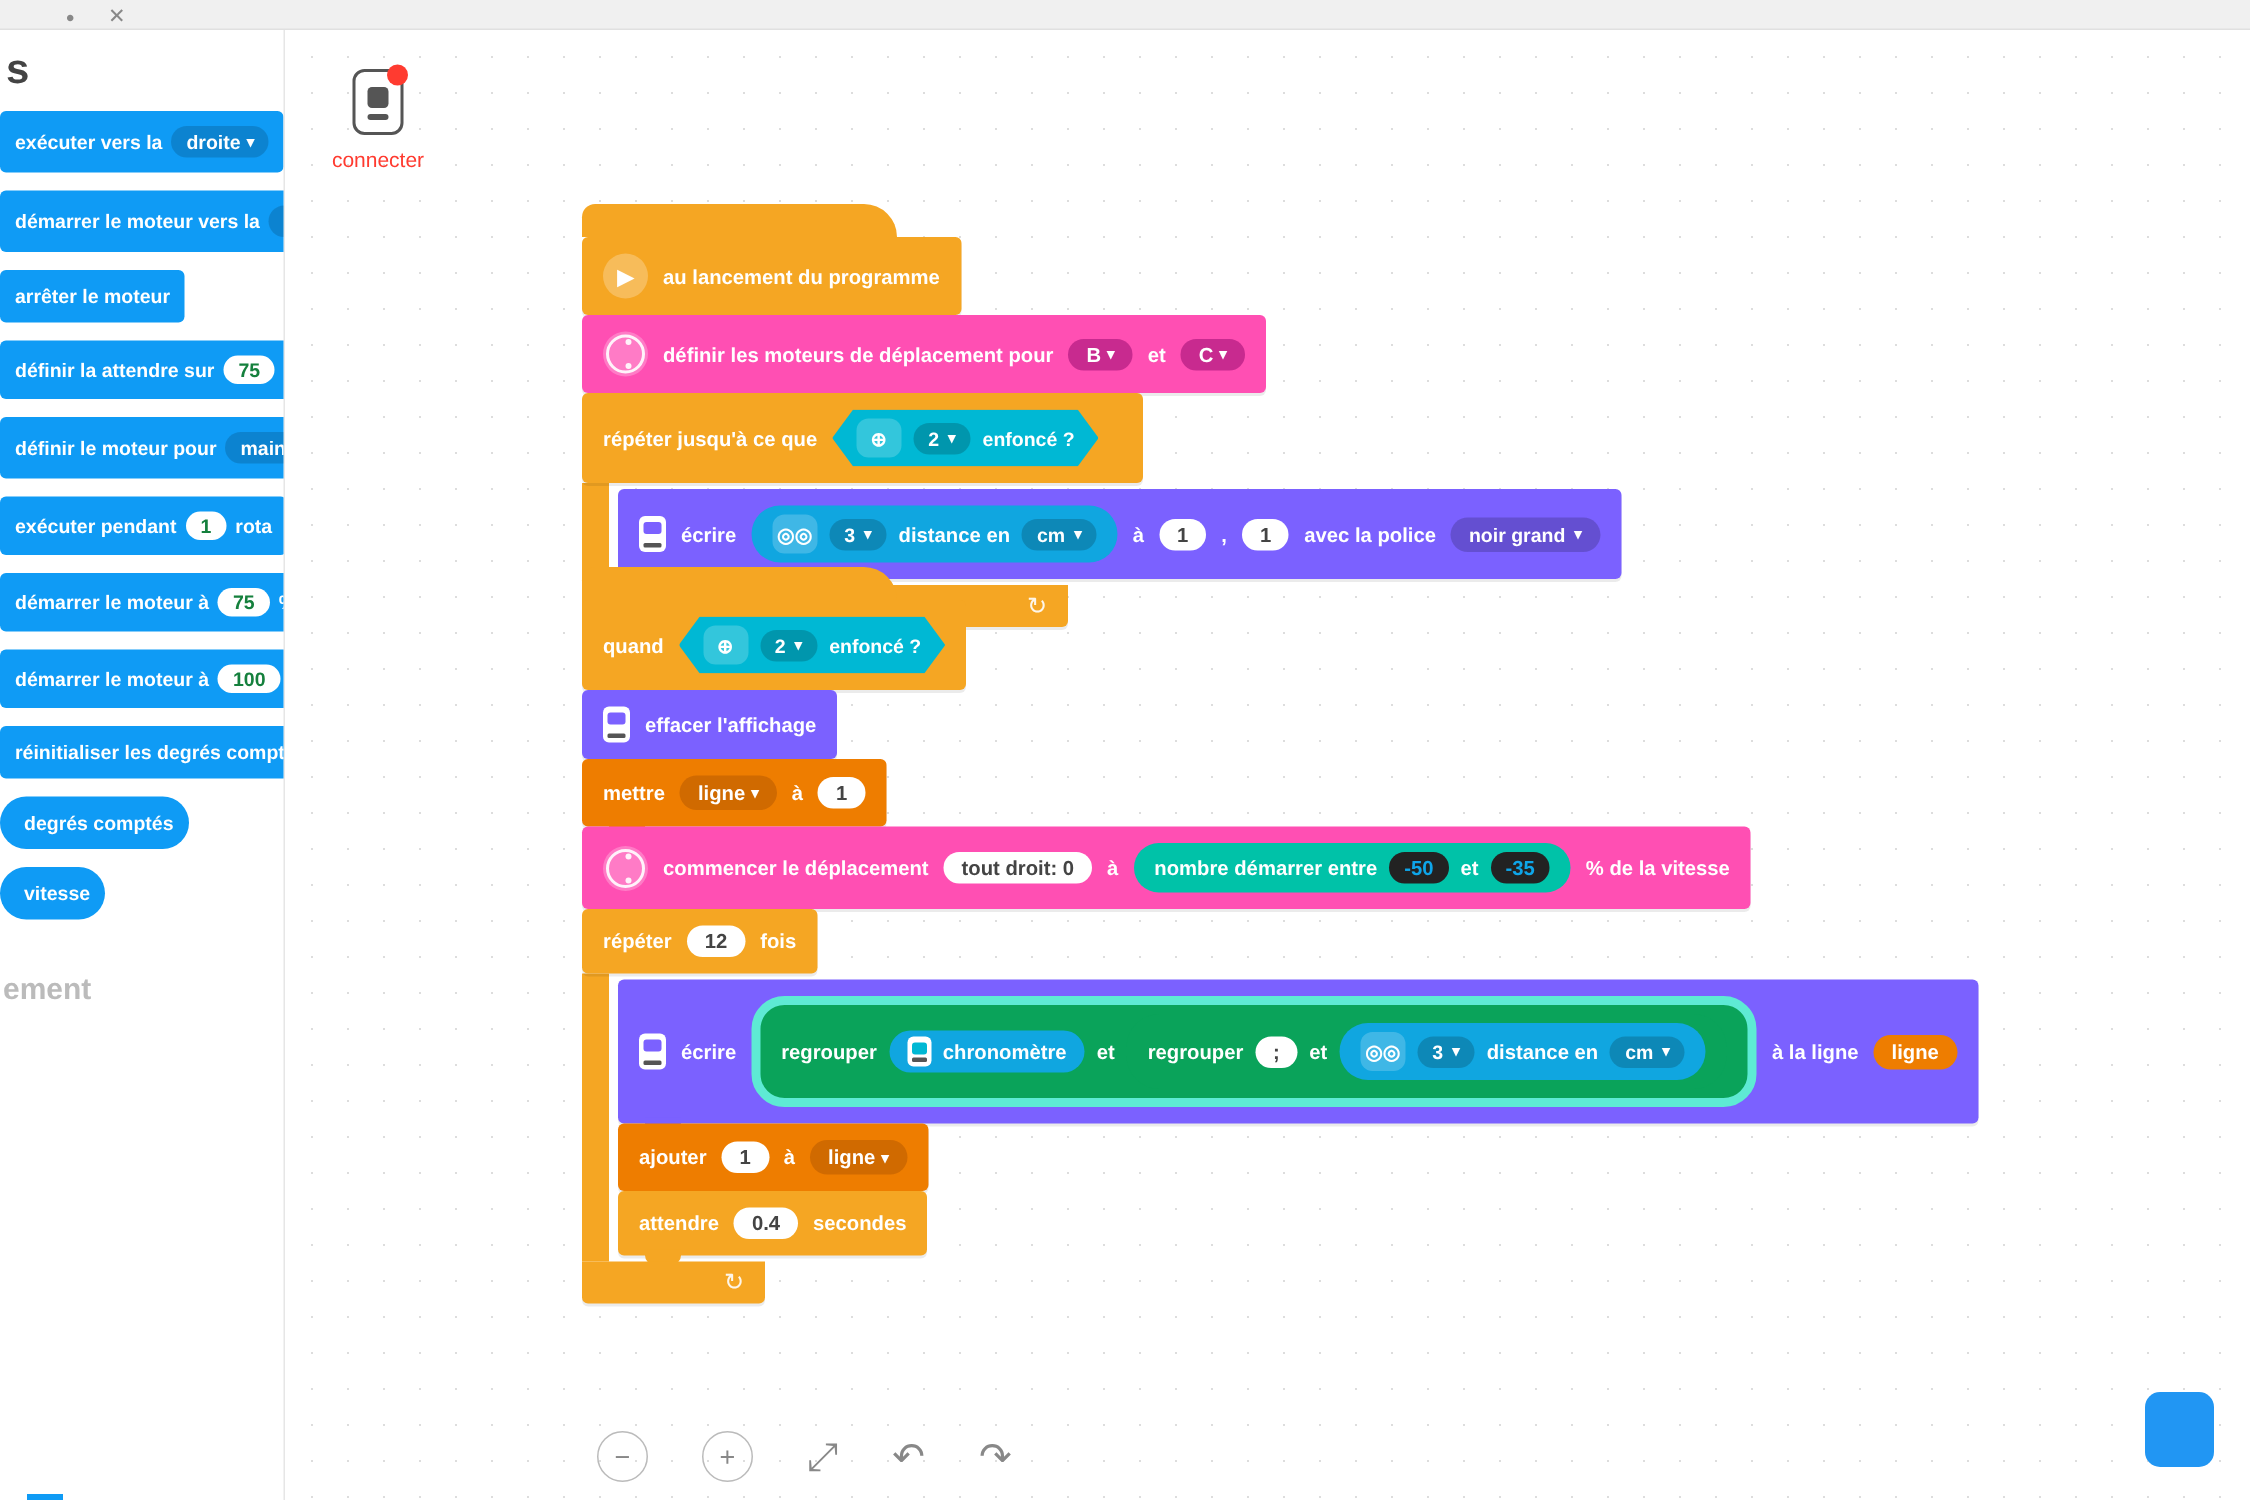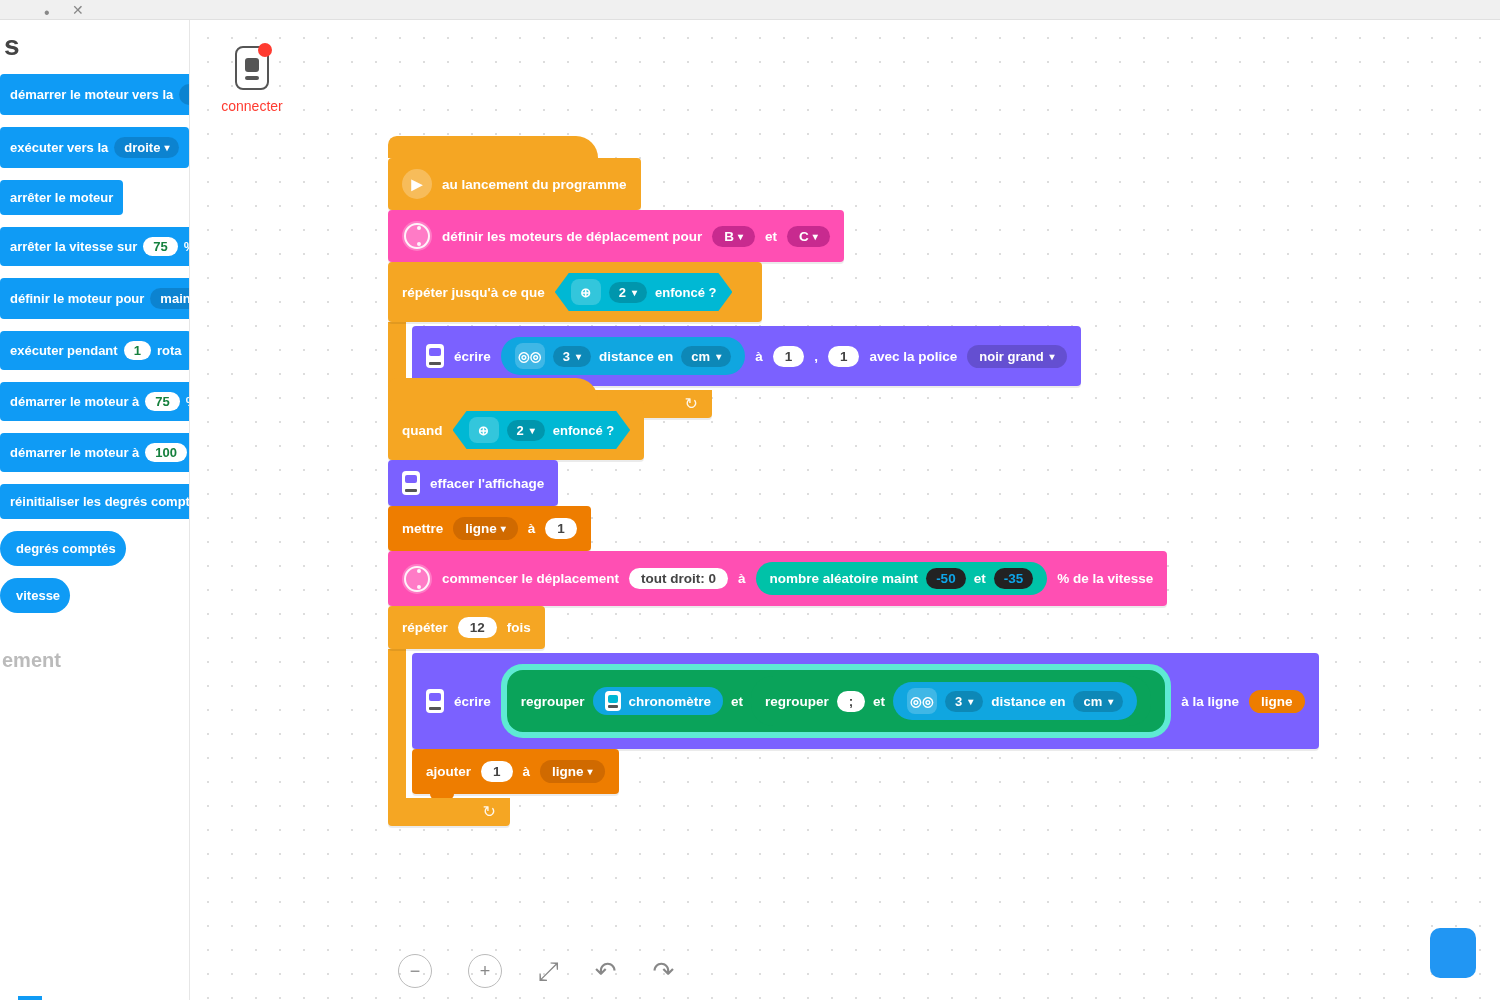--- a/index.html
+++ b/index.html
@@ -221,32 +221,32 @@
 
 <div class="top-strip">
   <span class="bullet">•</span>
   <span class="x">✕</span>
 </div>
 
 <div class="sidebar">
   <div class="cat-letter">s</div>
 
   <div class="sidebar-block notch-bottom">
+    <span>exécuter vers la</span>
+    <span class="dropdown-dark">droite</span>
+  </div>
+  <div class="sidebar-block notch-bottom">
     <span>démarrer le moteur vers la</span>
     <span class="dropdown-dark">d</span>
   </div>
   <div class="sidebar-block notch-bottom">
-    <span>exécuter vers la</span>
-    <span class="dropdown-dark">droite</span>
-  </div>
-  <div class="sidebar-block notch-bottom">
     <span>arrêter le moteur</span>
   </div>
   <div class="sidebar-block notch-bottom">
-    <span>arrêter la vitesse sur</span>
+    <span>définir la attendre sur</span>
     <span class="pill-white">75</span>
     <span>%</span>
   </div>
   <div class="sidebar-block notch-bottom">
     <span>définir le moteur pour</span>
     <span class="dropdown-dark">maint</span>
   </div>
   <div class="sidebar-block notch-bottom">
     <span>exécuter pendant</span>
     <span class="pill-white">1</span>
@@ -351,21 +351,21 @@
       <span class="num-white">1</span>
     </div>
     <div class="block c-pink notch-bottom shadow-card">
       <span class="icon-circle">
           <span class="icon-motor"></span>
         </span>
       <span>commencer le déplacement</span>
       <span class="num-white">tout droit: 0</span>
       <span>à</span>
       <span class="rounded-cap c-teal">
-        <span>nombre aléatoire maint</span>
+        <span>nombre démarrer entre</span>
         <span class="num-black">-50</span>
         <span>et</span>
         <span class="num-black">-35</span>
       </span>
       <span>% de la vitesse</span>
     </div>
     <div class="block c-yellow shadow-card">
       <span>répéter</span>
       <span class="num-white">12</span>
       <span>fois</span>
@@ -395,20 +395,25 @@
         </span>
         <span>à la ligne</span>
         <span class="pill-orange-var" style="border-radius:16px;">ligne</span>
       </div>
       <div class="block c-orange notch-bottom shadow-card">
         <span>ajouter</span>
         <span class="num-white">1</span>
         <span>à</span>
         <span class="pill-orange-var caret" style="background:#d06a00;">ligne</span>
       </div>
+      <div class="block c-yellow notch-bottom shadow-card">
+        <span>attendre</span>
+        <span class="num-white">0.4</span>
+        <span>secondes</span>
+      </div>
     </div>
     <div class="c-close short shadow-card">
         <span class="loop-arrow">↻</span>
       </div>
   </div>
 
   <div class="toolbar">
     <div class="circ">−</div>
     <div class="circ">+</div>
     <div class="plain">⤢</div>

